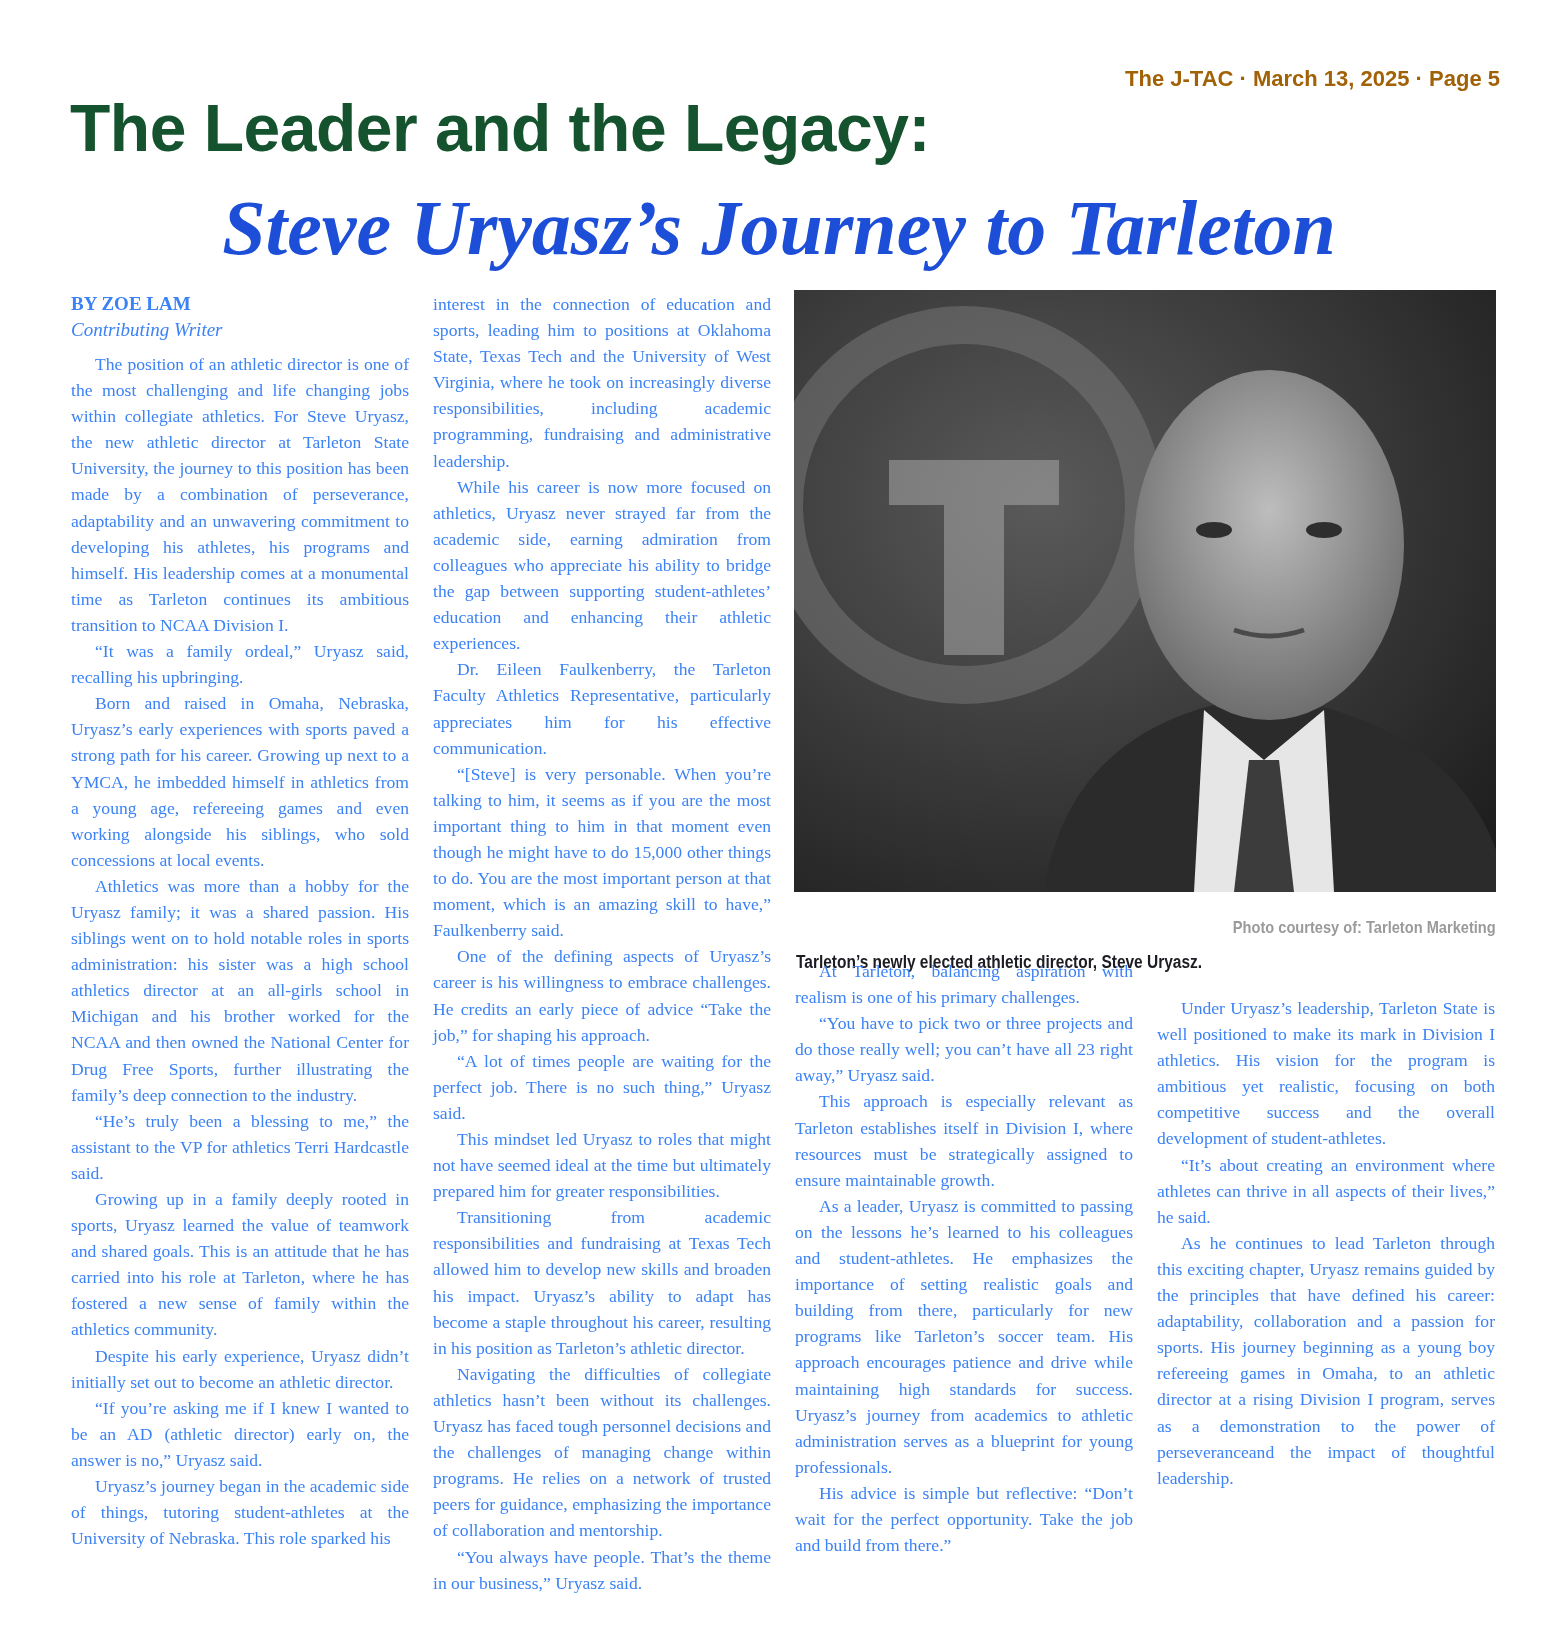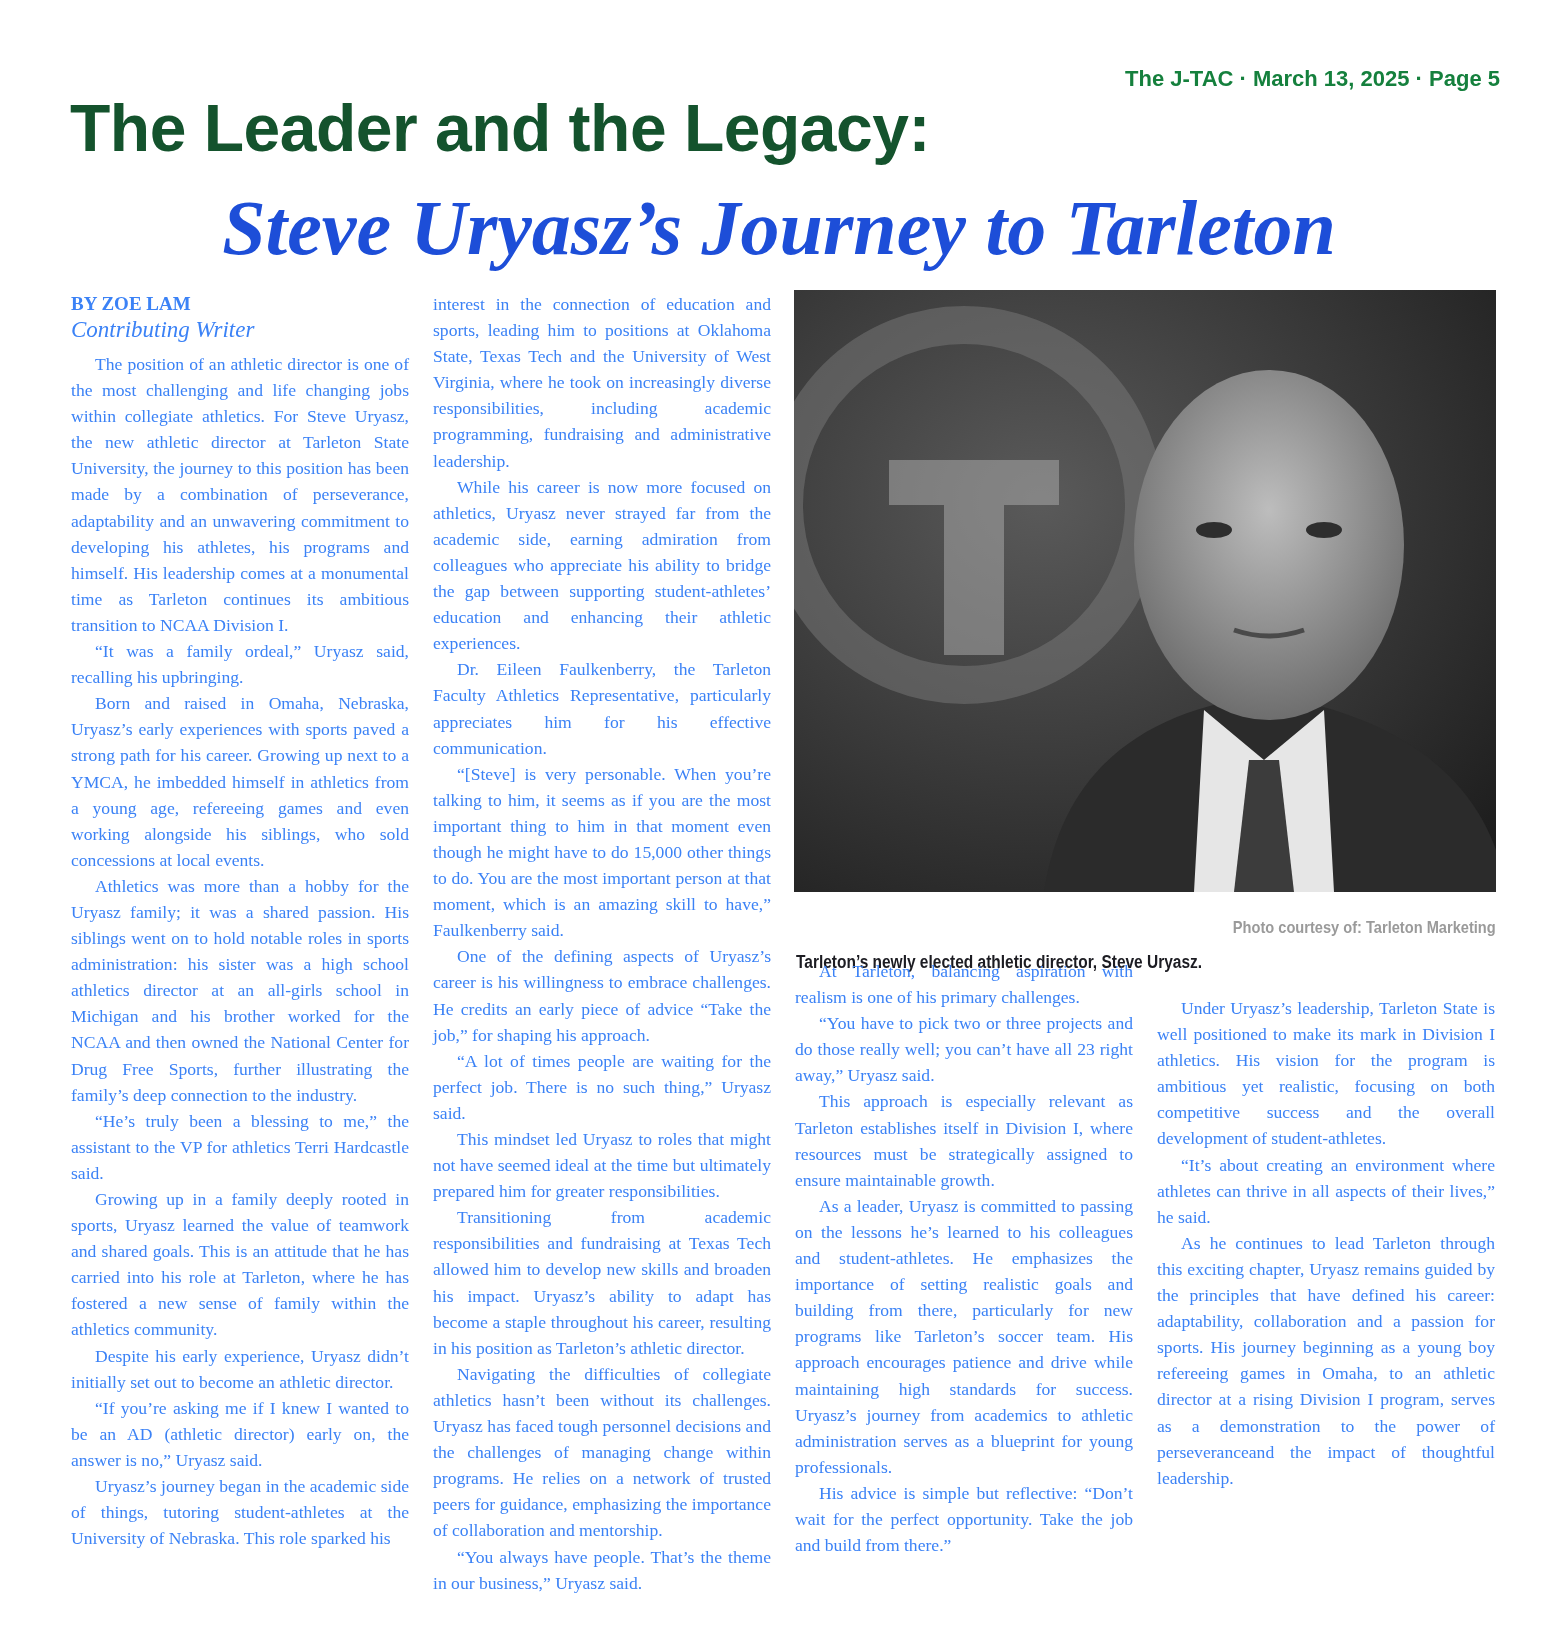--- a/index.html
+++ b/index.html
@@ -1,28 +1,28 @@
 <!DOCTYPE html>
 <html><head>
 <meta charset="utf-8">
 <style>
   html, body { margin:0; padding:0; background:#ffffff; }
   body { width:1558px; height:1647px; position:relative; overflow:hidden; color:#2a2a30; }
-  .folio { position:absolute; top:66px; right:58px; font-family:"Liberation Sans", sans-serif; font-weight:bold; font-size:22px; color:#15803d; }
+  .folio { position:absolute; top:66px; right:58px; font-family:"Liberation Sans", sans-serif; font-weight:bold; font-size:22px; color:#a16207; }
   .headline { position:absolute; top:92px; left:70px; margin:0; font-family:"Liberation Sans", sans-serif; font-weight:bold; font-size:66px; letter-spacing:-0.5px; color:#14532d; line-height:1.1; }
   .subhead { position:absolute; top:185px; left:0; width:1558px; text-align:center; margin:0; font-family:"Liberation Serif", serif; font-style:italic; font-size:78px; color:#1d4ed8; line-height:1.1; }
   .col { position:absolute; font-family:"Liberation Serif", serif; font-size:17.6px; line-height:26.1px; text-align:justify; color:#3b82f6; }
   .col p { margin:0; text-indent:24px; }
   .col p.noind { text-indent:0; }
   .c1 { left:71px; top:291px; width:338px; }
   .c2 { left:433px; top:291px; width:338px; }
   .c3 { left:795px; top:958px; width:338px; }
   .c4 { left:1157px; top:995px; width:338px; }
   .byline { font-weight:bold; font-size:19px; text-indent:0 !important; line-height:26px; }
-  .role { font-style:italic; font-size:23px; text-indent:0 !important; line-height:26px; margin-bottom:8px !important; }
+  .role { font-style:italic; font-size:19px; text-indent:0 !important; line-height:26px; margin-bottom:8px !important; }
   .photo { position:absolute; left:794px; top:290px; width:702px; height:602px; overflow:hidden; background:#2a2a2a; }
   .credit { position:absolute; top:918px; right:62px; font-family:"Liberation Sans", sans-serif; font-weight:bold; font-size:17px; color:#9a9a9a; transform:scaleX(0.86); transform-origin:right; }
   .caption { position:absolute; top:952px; left:796px; font-family:"Liberation Sans", sans-serif; font-weight:bold; font-size:18px; color:#1c1c22; transform:scaleX(0.86); transform-origin:left; }
 </style>
 </head>
 <body>
 
 <div class="folio">The J-TAC · March 13, 2025  ·  Page 5</div>
 
 <h1 class="headline">The Leader and the Legacy:</h1>

